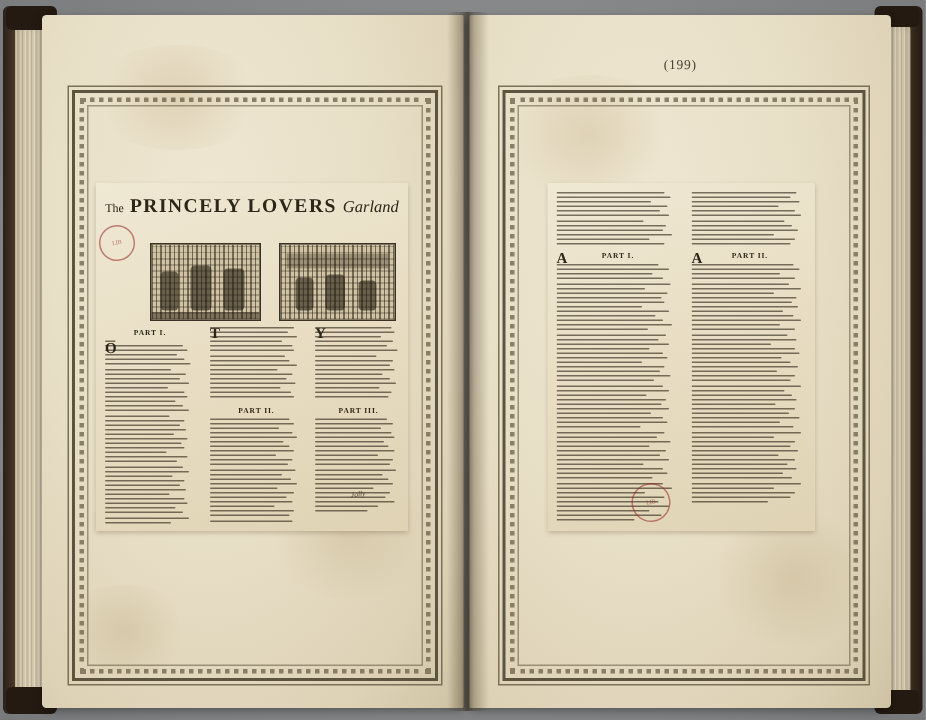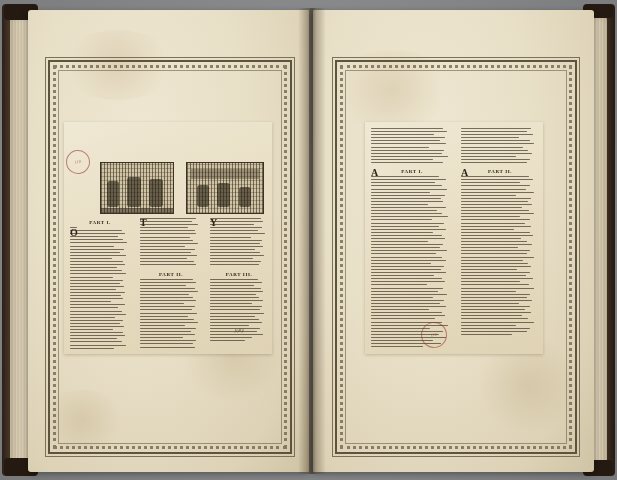--- a/index.html
+++ b/index.html
@@ -253,20 +253,25 @@
 
       <div class="stain" style="left:30px;top:20px;width:120px;height:70px;"></div>
       <div class="stain" style="left:150px;top:300px;width:110px;height:90px;"></div>
       <div class="stain" style="left:10px;top:380px;width:90px;height:60px;"></div>
 
 
       <div class="frame" style="left:20px;top:50px;width:240px;height:390px;"></div>
 
       <div class="sheet" style="left:36px;top:112px;width:208px;height:232px;"></div>
 
+      <div class="headline" style="left:30px;top:118px;width:220px;">
+        <span class="small">The</span>
+        <span class="caps">PRINCELY LOVERS</span>
+        <span class="script">Garland</span>
+      </div>
 
       <div class="seal" style="left:38px;top:140px;width:22px;height:22px;">LIB</div>
 
       <div class="woodcut" style="left:72px;top:152px;width:72px;height:50px;">
         <div class="hatch"></div>
         <div class="shape" style="left:6px;top:18px;width:12px;height:26px;border-radius:3px;"></div>
         <div class="shape" style="left:26px;top:14px;width:14px;height:30px;border-radius:3px;"></div>
         <div class="shape" style="left:48px;top:16px;width:14px;height:28px;border-radius:3px;"></div>
         <div class="shape" style="left:0;bottom:0;width:100%;height:5px;opacity:.8;"></div>
       </div>
@@ -416,20 +421,21 @@
       <div class="dropcap" style="left:182px;top:208px;">Y</div>
 
       <div class="note" style="left:206px;top:318px;">Jolly</div>
     </div>
 
     <div class="leaf right">
 
       <div class="stain" style="left:20px;top:40px;width:120px;height:80px;"></div>
       <div class="stain" style="left:160px;top:330px;width:110px;height:90px;"></div>
 
+      <div class="folio" style="left:0;top:28px;width:281px;text-align:center;">(199)</div>
 
       <div class="frame" style="left:22px;top:50px;width:238px;height:390px;"></div>
 
       <div class="sheet" style="left:52px;top:112px;width:178px;height:232px;"></div>
 
       <div class="col" style="left:58px;top:118px;width:82px;height:220px;">
         <div class="ln" style="width:88%"></div>
           <div class="ln" style="width:93%"></div>
         <div class="ln" style="width:77%"></div>
           <div class="ln" style="width:90%"></div>

